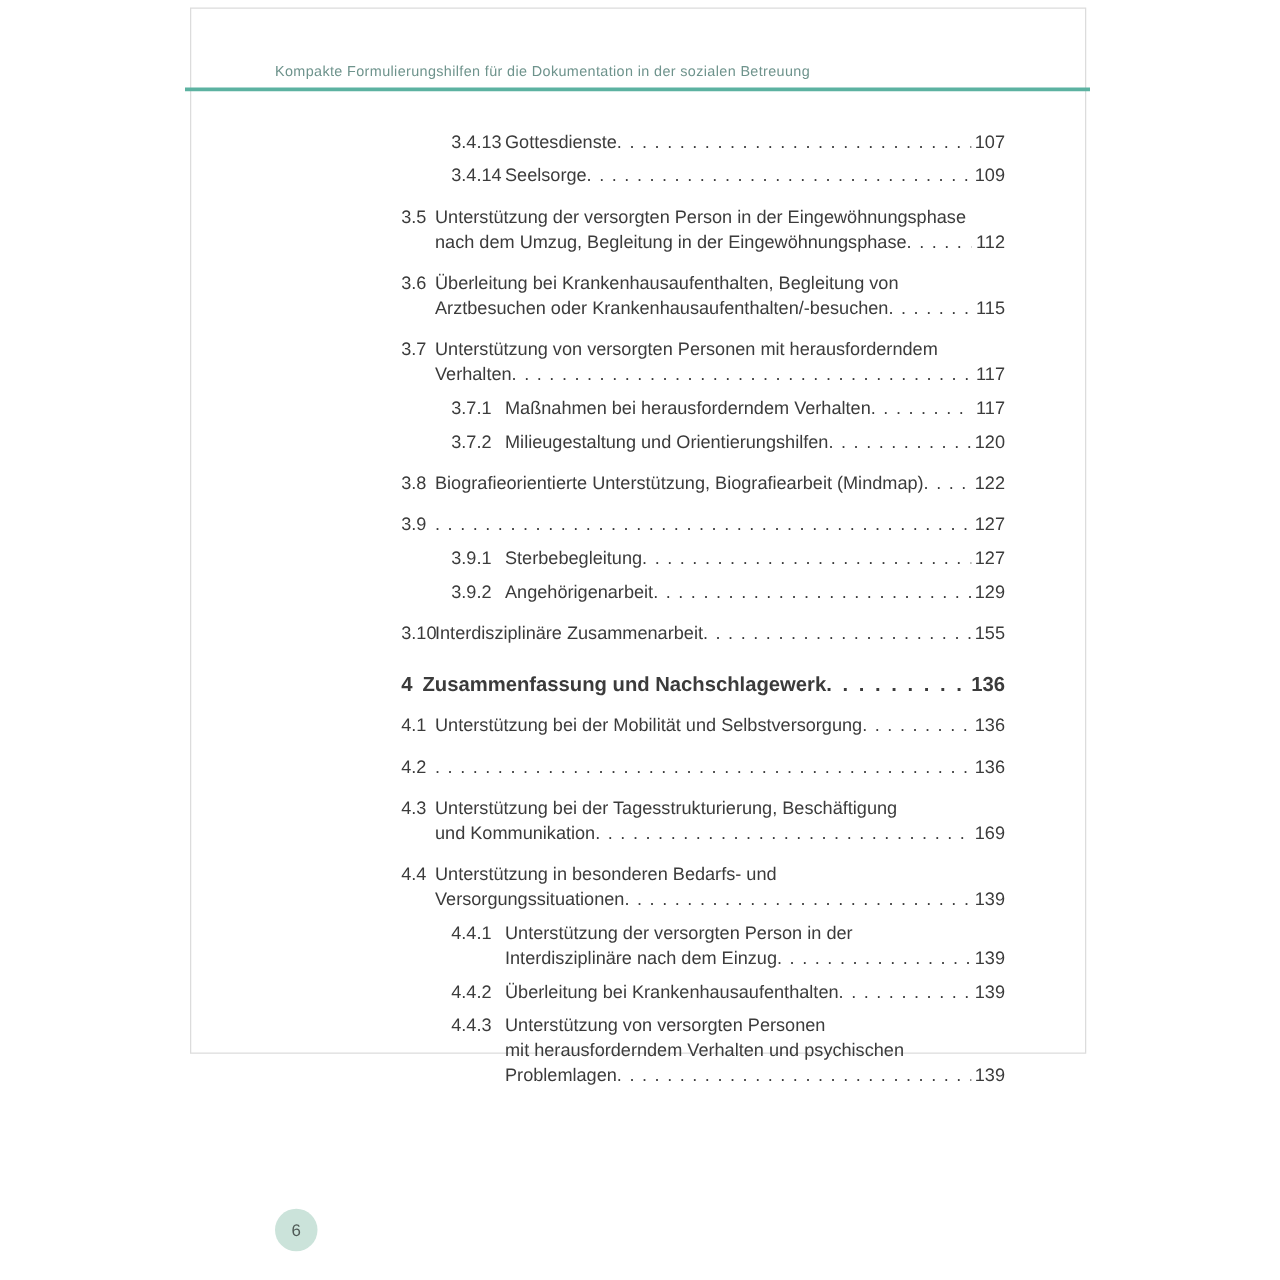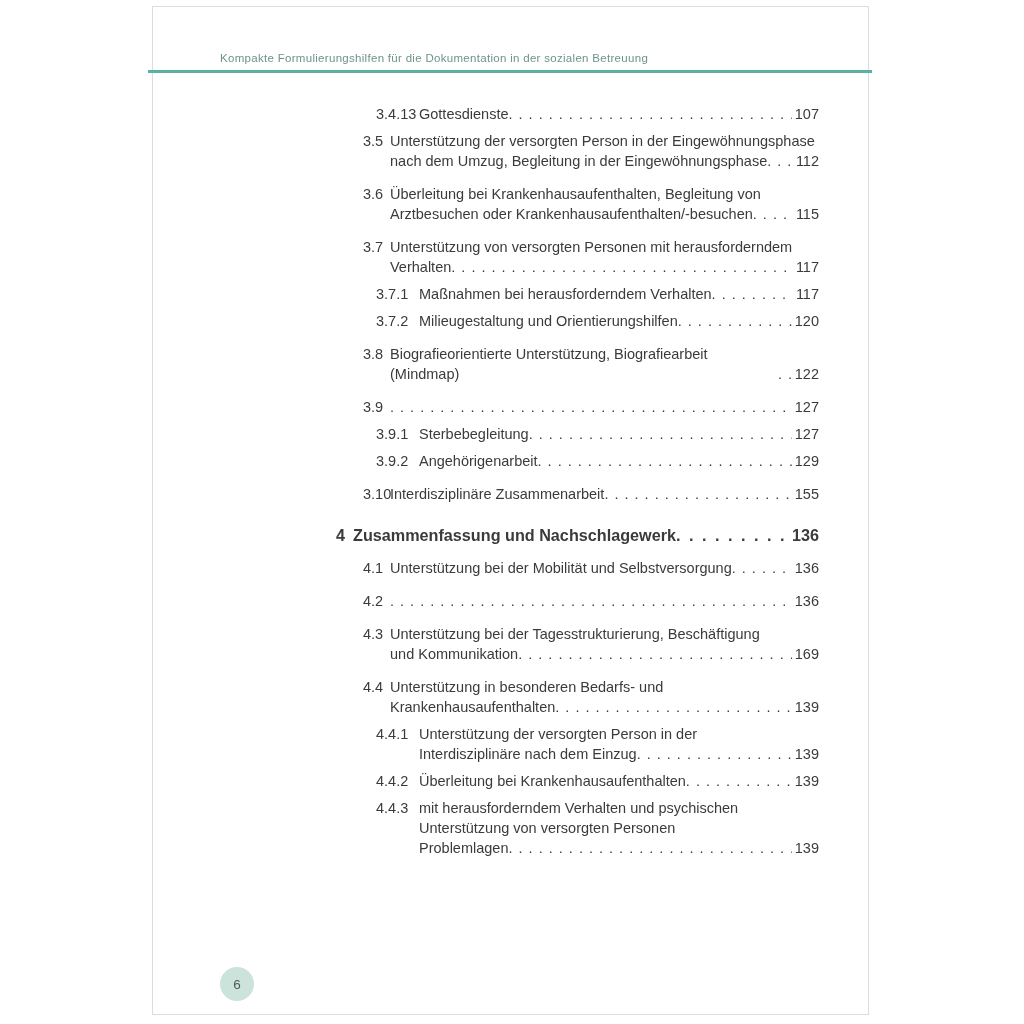--- a/index.html
+++ b/index.html
@@ -7,45 +7,45 @@
     --badge:#cbe3da;
     --text:#3b3b3b;
     --header-text:#6e938c;
     --page-border:#dcdcdc;
   }
   *{margin:0;padding:0;box-sizing:border-box;}
   html,body{width:1024px;height:1024px;background:#ffffff;
     font-family:"Liberation Sans","DejaVu Sans",sans-serif;color:var(--text);}
   .canvas{position:relative;width:1024px;height:1024px;background:#ffffff;overflow:hidden;}
   .page{
-    position:absolute;left:152px;top:6px;width:717px;height:1009px;
+    position:absolute;left:152px;top:6px;width:717px;height:837px;
     background:#ffffff;border:1px solid var(--page-border);
   }
   .running-header{
     position:absolute;left:67px;top:45px;right:20px;
     font-size:11.5px;letter-spacing:0.3px;color:var(--header-text);
     white-space:nowrap;
   }
   .rule{
     position:absolute;left:-5px;right:-4px;top:63px;height:3px;
     background:var(--accent);
   }
   .toc{
-    position:absolute;left:183px;top:0;width:483px;padding-top:97px;
+    position:absolute;left:168px;top:0;width:483px;padding-top:97px;
     font-size:14.5px;line-height:20px;color:var(--text);
   }
   .entry{display:flex;margin-bottom:13px;}
   .entry.tight{margin-bottom:7px;}
   .entry .num{flex:none;}
   .entry .body{flex:1;min-width:0;display:block;}
-  .level-2 .num{margin-left:27px;width:27px;}
+  .level-2 .num{margin-left:0;width:27px;}
   .level-3 .num{margin-left:40px;width:43px;}
   .level-1{font-weight:bold;font-size:16.2px;line-height:22px;margin-top:20px;margin-bottom:12px;}
   .level-1 .num{width:17px;}
-  .line{display:flex;align-items:flex-end;}
+  .line{display:flex;align-items:center;}
   .line .txt{white-space:pre-wrap;}
   .leader{
     flex:1;min-width:14px;overflow:hidden;white-space:nowrap;
     letter-spacing:1px;
   }
   .leader::after{
     content:". . . . . . . . . . . . . . . . . . . . . . . . . . . . . . . . . . . . . . . . . . . . . . . . . . . . . . . . . . . .";
   }
   .level-1 .leader{letter-spacing:2px;min-width:10px;}
   .pg{flex:none;min-width:27px;text-align:right;margin-left:0;}
@@ -72,20 +72,30 @@
         <div class="entry level-3 tight">
           <span class="num">3.4.13</span>
           <span class="body">
             <span class="line">
               <span class="txt">Gottesdienste</span>
               <span class="leader"></span>
               <span class="pg">107</span>
             </span>
           </span>
         </div>
+        <div class="entry level-3">
+          <span class="num">3.4.14</span>
+          <span class="body">
+            <span class="line">
+              <span class="txt">Seelsorge</span>
+              <span class="leader"></span>
+              <span class="pg">109</span>
+            </span>
+          </span>
+        </div>
         <div class="entry level-2">
           <span class="num">3.5</span>
           <span class="body">
             <span class="line">
               <span class="txt">Unterstützung der versorgten Person in der Eingewöhnungsphase</span>
             </span>
             <span class="line">
               <span class="txt">nach dem Umzug, Begleitung in der Eingewöhnungsphase</span>
               <span class="leader"></span>
               <span class="pg">112</span>
@@ -229,21 +239,21 @@
             </span>
           </span>
         </div>
         <div class="entry level-2 tight">
           <span class="num">4.4</span>
           <span class="body">
             <span class="line">
               <span class="txt">Unterstützung in besonderen Bedarfs- und</span>
             </span>
             <span class="line">
-              <span class="txt">Krankenhausaufenthalten</span>
+              <span class="txt">Versorgungssituationen</span>
               <span class="leader"></span>
               <span class="pg">139</span>
             </span>
           </span>
         </div>
         <div class="entry level-3 tight">
           <span class="num">4.4.1</span>
           <span class="body">
             <span class="line">
               <span class="txt">Unterstützung der versorgten Person in der</span>
@@ -262,24 +272,24 @@
               <span class="txt">Überleitung bei Krankenhausaufenthalten</span>
               <span class="leader"></span>
               <span class="pg">139</span>
             </span>
           </span>
         </div>
         <div class="entry level-3">
           <span class="num">4.4.3</span>
           <span class="body">
             <span class="line">
+              <span class="txt">Unterstützung von versorgten Personen</span>
+            </span>
+            <span class="line">
               <span class="txt">mit herausforderndem Verhalten und psychischen</span>
-            </span>
-            <span class="line">
-              <span class="txt">Unterstützung von versorgten Personen</span>
             </span>
             <span class="line">
               <span class="txt">Problemlagen</span>
               <span class="leader"></span>
               <span class="pg">139</span>
             </span>
           </span>
         </div>
       </div>
 

